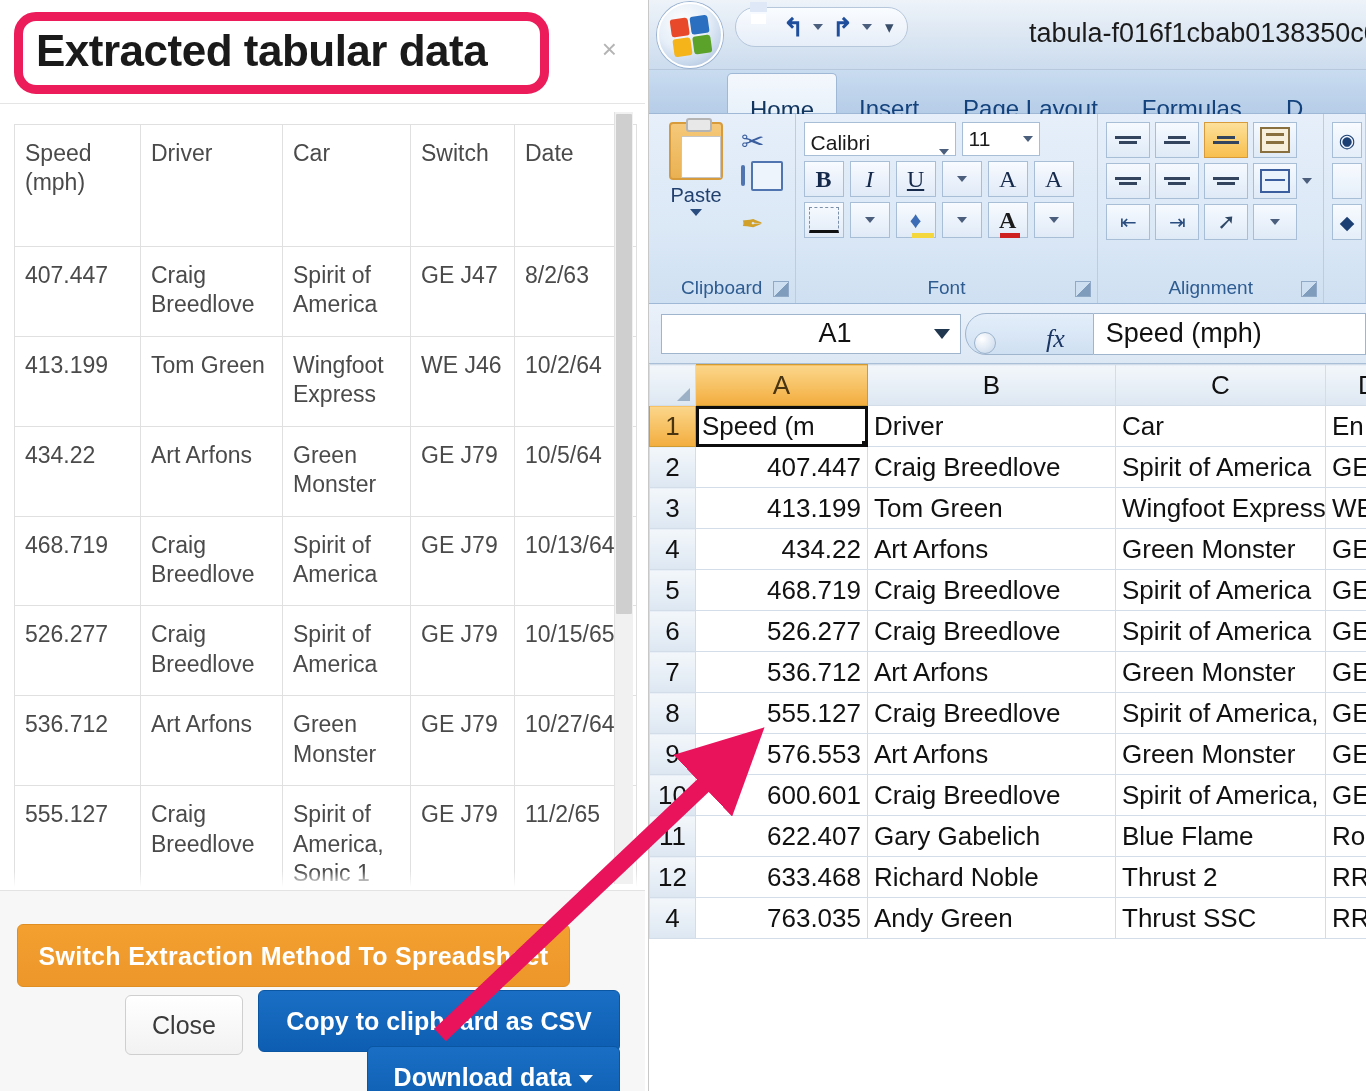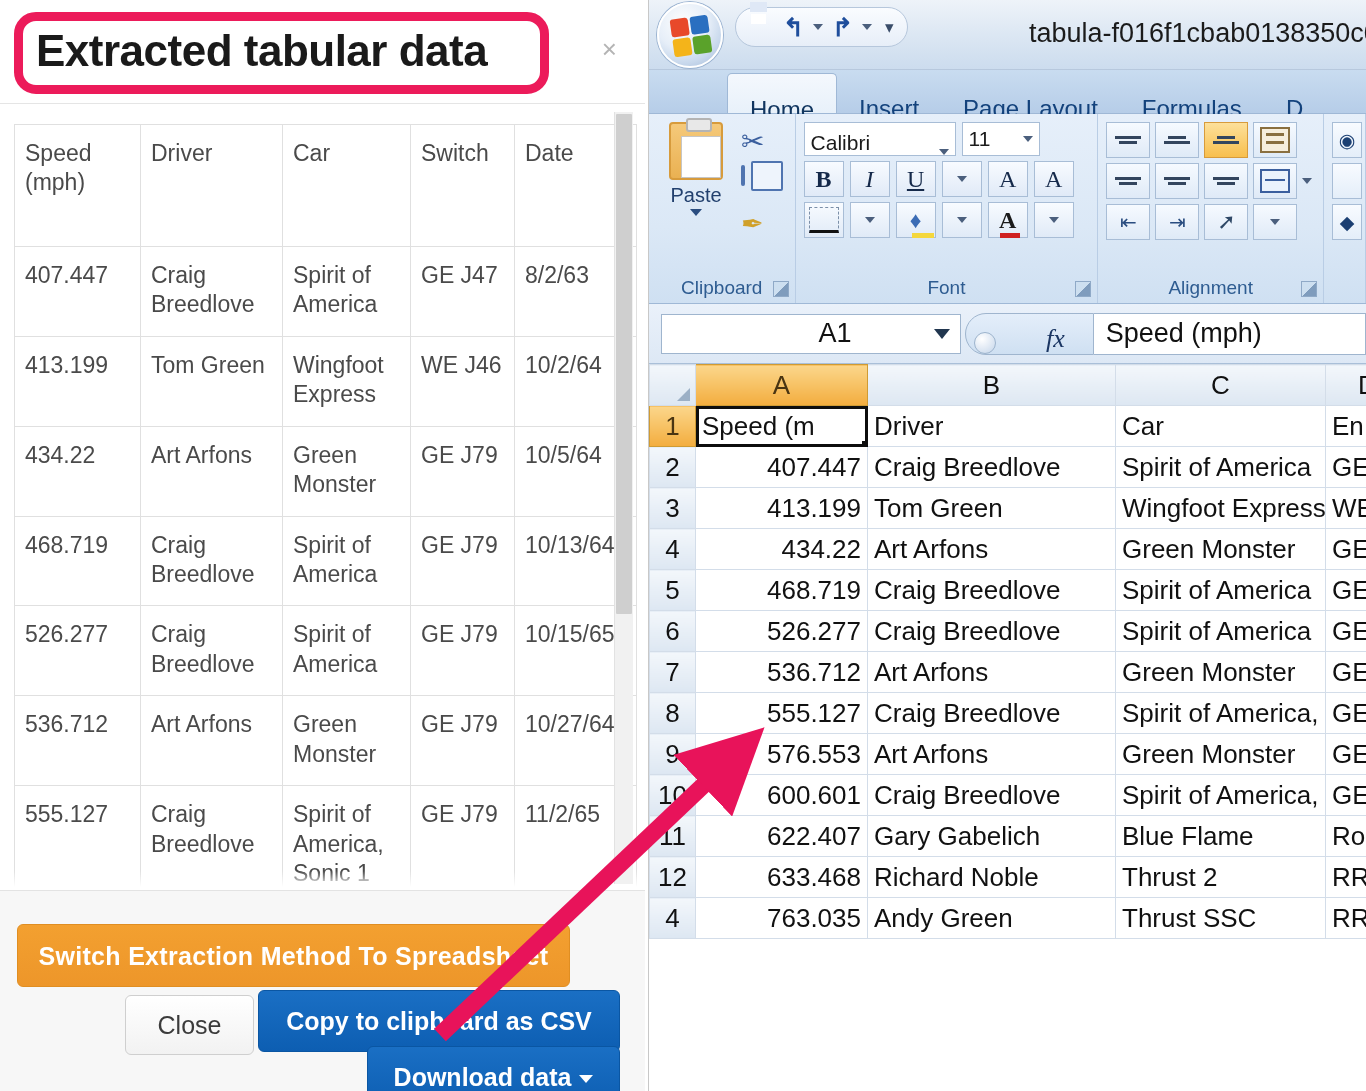--- a/index.html
+++ b/index.html
@@ -131,21 +131,21 @@
     width: 553px; height: 63px;
     line-height: 63px;
     background: linear-gradient(to bottom, #f3a030, #ed962a);
     color: #ffffff;
     border: 1px solid #e08e22;
     font-weight: bold;
     letter-spacing: 0.3px;
   }
   .btn-close {
     left: 125px; top: 104px;
-    width: 129px; height: 60px;
+    width: 118px; height: 60px;
     line-height: 58px;
     background: linear-gradient(to bottom, #ffffff, #f2f2f2);
     color: #3b3b3b;
     border: 1px solid #cfcfcf;
   }
   .btn-copy {
     left: 258px; top: 99px;
     width: 362px; height: 62px;
     line-height: 60px;
     background: linear-gradient(to bottom, #1a6fc4, #0d5eb2);

